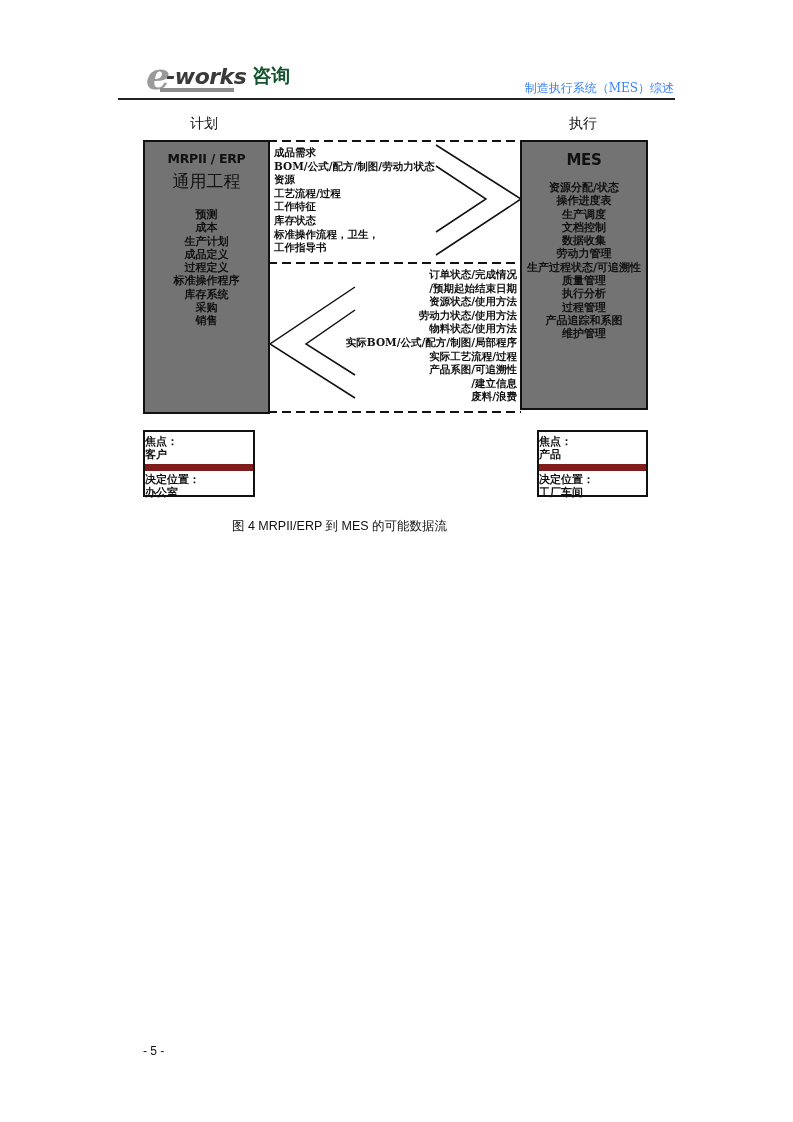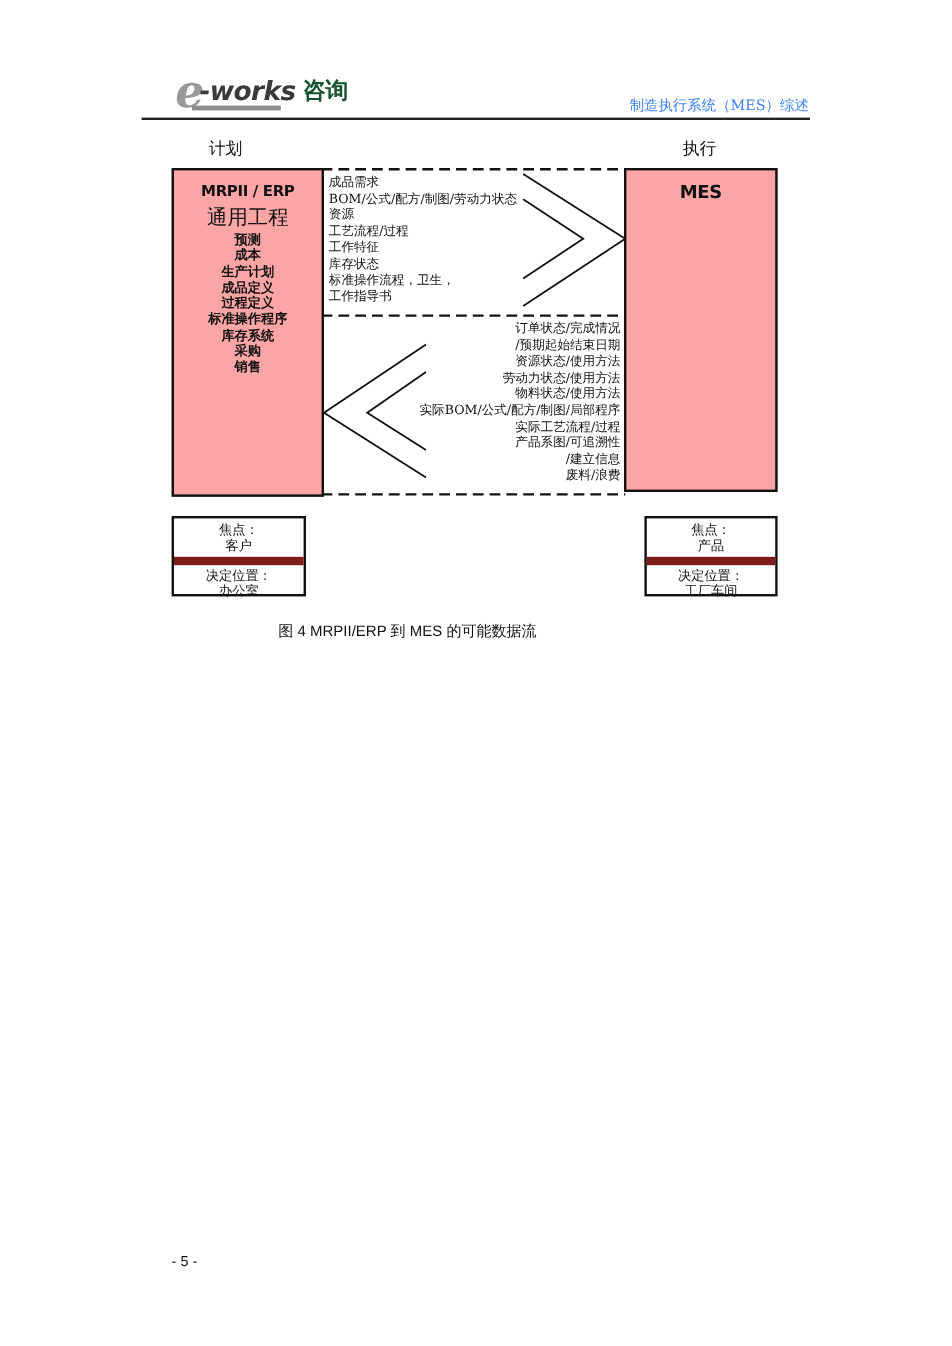--- a/index.html
+++ b/index.html
@@ -12,80 +12,94 @@
             font-size:38px; color:#9a9a9a; line-height:30px; margin-right:-4px; }
   .logo-works { font-family:"DejaVu Sans", sans-serif; font-style:italic; font-weight:bold;
                 font-size:22px; color:#3a3a3a; letter-spacing:-0.5px;text-align:right; }
   .logo-cn { font-family:"DejaVu Sans", sans-serif; font-weight:bold; font-size:19px;
              color:#14532d; margin-left:6px; }
   .logo-underline { left:160px; top:88px; width:74px; height:4px; background:#8c8c8c; }
   .doc-title { right:119px; top:80px; font-size:12px; color:#3b82f6; font-family:"DejaVu Serif", serif; }
   .rule { left:118px; top:98px; width:557px; height:1.5px; background:#222; }
 
   .col-title { font-size:14px; top:115px; }
-  .box { border:2px solid #111; box-sizing:border-box; background:#fca5a5; }
+  .box { border:2px solid #111; box-sizing:border-box; background:#737373; }
   .box-title { font-family:"DejaVu Sans", sans-serif; font-weight:bold; font-size:12.5px;
                text-align:center; letter-spacing:-0.3px; }
   .list { text-align:center; font-size:11px; font-weight:bold; line-height:13.3px; }
   .list div { white-space:nowrap; }
-  .mid-list { font-size:10.5px; font-weight:normal; line-height:13.6px; white-space:nowrap; }
+  .mid-list { font-size:10.5px; font-weight:bold; line-height:13.6px; white-space:nowrap; }
   .mid-list div { white-space:nowrap; }
-  .small-box { border:2px solid #111; box-sizing:border-box; font-size:11px; font-weight:normal;
-               text-align:center; line-height:13px; }
+  .small-box { border:2px solid #111; box-sizing:border-box; font-size:11px; font-weight:bold;
+               line-height:13px; }
   .small-box .cell { height:50%; display:flex; flex-direction:column; justify-content:center; }
   .small-box .cell + .cell { border-top:7px solid #7f1d1d; }
   .caption { top:518px; left:0; width:679px; text-align:center;
              font-family:"Liberation Sans", sans-serif; font-size:12.5px; }
   .page-num { left:143px; top:1044px; font-family:"Liberation Sans", sans-serif; font-size:12px; }
 </style>
 </head>
 <body>
 
 <div class="abs logo">
   <span class="logo-e">e</span>
   <span class="logo-works">-works</span>
   <span class="logo-cn">咨询</span>
 </div>
 <div class="abs logo-underline"></div>
 <div class="abs doc-title">制造执行系统（MES）综述</div>
 <div class="abs rule"></div>
 
-<div class="abs col-title" style="left:174px;">计划</div>
+<div class="abs col-title" style="left:190px;">计划</div>
 <div class="abs col-title" style="left:569px;">执行</div>
 
 <svg class="abs" style="left:0;top:0;" width="793" height="520">
   <g stroke="#111" fill="none">
     <line x1="268" y1="141" x2="521" y2="141" stroke-width="2" stroke-dasharray="9,5"></line>
     <line x1="268" y1="263" x2="521" y2="263" stroke-width="2" stroke-dasharray="9,5"></line>
     <line x1="268" y1="412" x2="521" y2="412" stroke-width="2" stroke-dasharray="9,5"></line>
     <polyline points="436,145 521,199 436,255" stroke-width="1.5"></polyline>
     <polyline points="436,166 486,199 436,232" stroke-width="1.5"></polyline>
     <polyline points="355,287 270,344 355,398" stroke-width="1.5"></polyline>
     <polyline points="355,310 306,344 355,375" stroke-width="1.5"></polyline>
   </g>
 </svg>
 
 <div class="abs box" style="left:143px;top:140px;width:127px;height:274px;">
   <div class="box-title" style="margin-top:9px;">MRPII / ERP</div>
   <div style="text-align:center;font-family:'DejaVu Sans',sans-serif;font-size:17px;margin-top:4px;">通用工程</div>
-  <div class="list" style="">
+  <div class="list" style="margin-top:15px;">
     <div>预测</div>
     <div>成本</div>
     <div>生产计划</div>
     <div>成品定义</div>
     <div>过程定义</div>
     <div>标准操作程序</div>
     <div>库存系统</div>
     <div>采购</div>
     <div>销售</div>
   </div>
 </div>
 
 <div class="abs box" style="left:520px;top:140px;width:128px;height:270px;">
   <div class="box-title" style="margin-top:9px;font-size:15px;">MES</div>
+  <div class="list" style="margin-top:12px;margin-left:-4px;margin-right:-4px;">
+    <div>资源分配/状态</div>
+    <div>操作进度表</div>
+    <div>生产调度</div>
+    <div>文档控制</div>
+    <div>数据收集</div>
+    <div>劳动力管理</div>
+    <div>生产过程状态/可追溯性</div>
+    <div>质量管理</div>
+    <div>执行分析</div>
+    <div>过程管理</div>
+    <div>产品追踪和系图</div>
+    <div>维护管理</div>
+  </div>
 </div>
 
 <div class="abs mid-list" style="left:274px;top:146px;">
   <div>成品需求</div>
   <div>BOM/公式/配方/制图/劳动力状态</div>
   <div>资源</div>
   <div>工艺流程/过程</div>
   <div>工作特征</div>
   <div>库存状态</div>
   <div>标准操作流程，卫生，</div>

